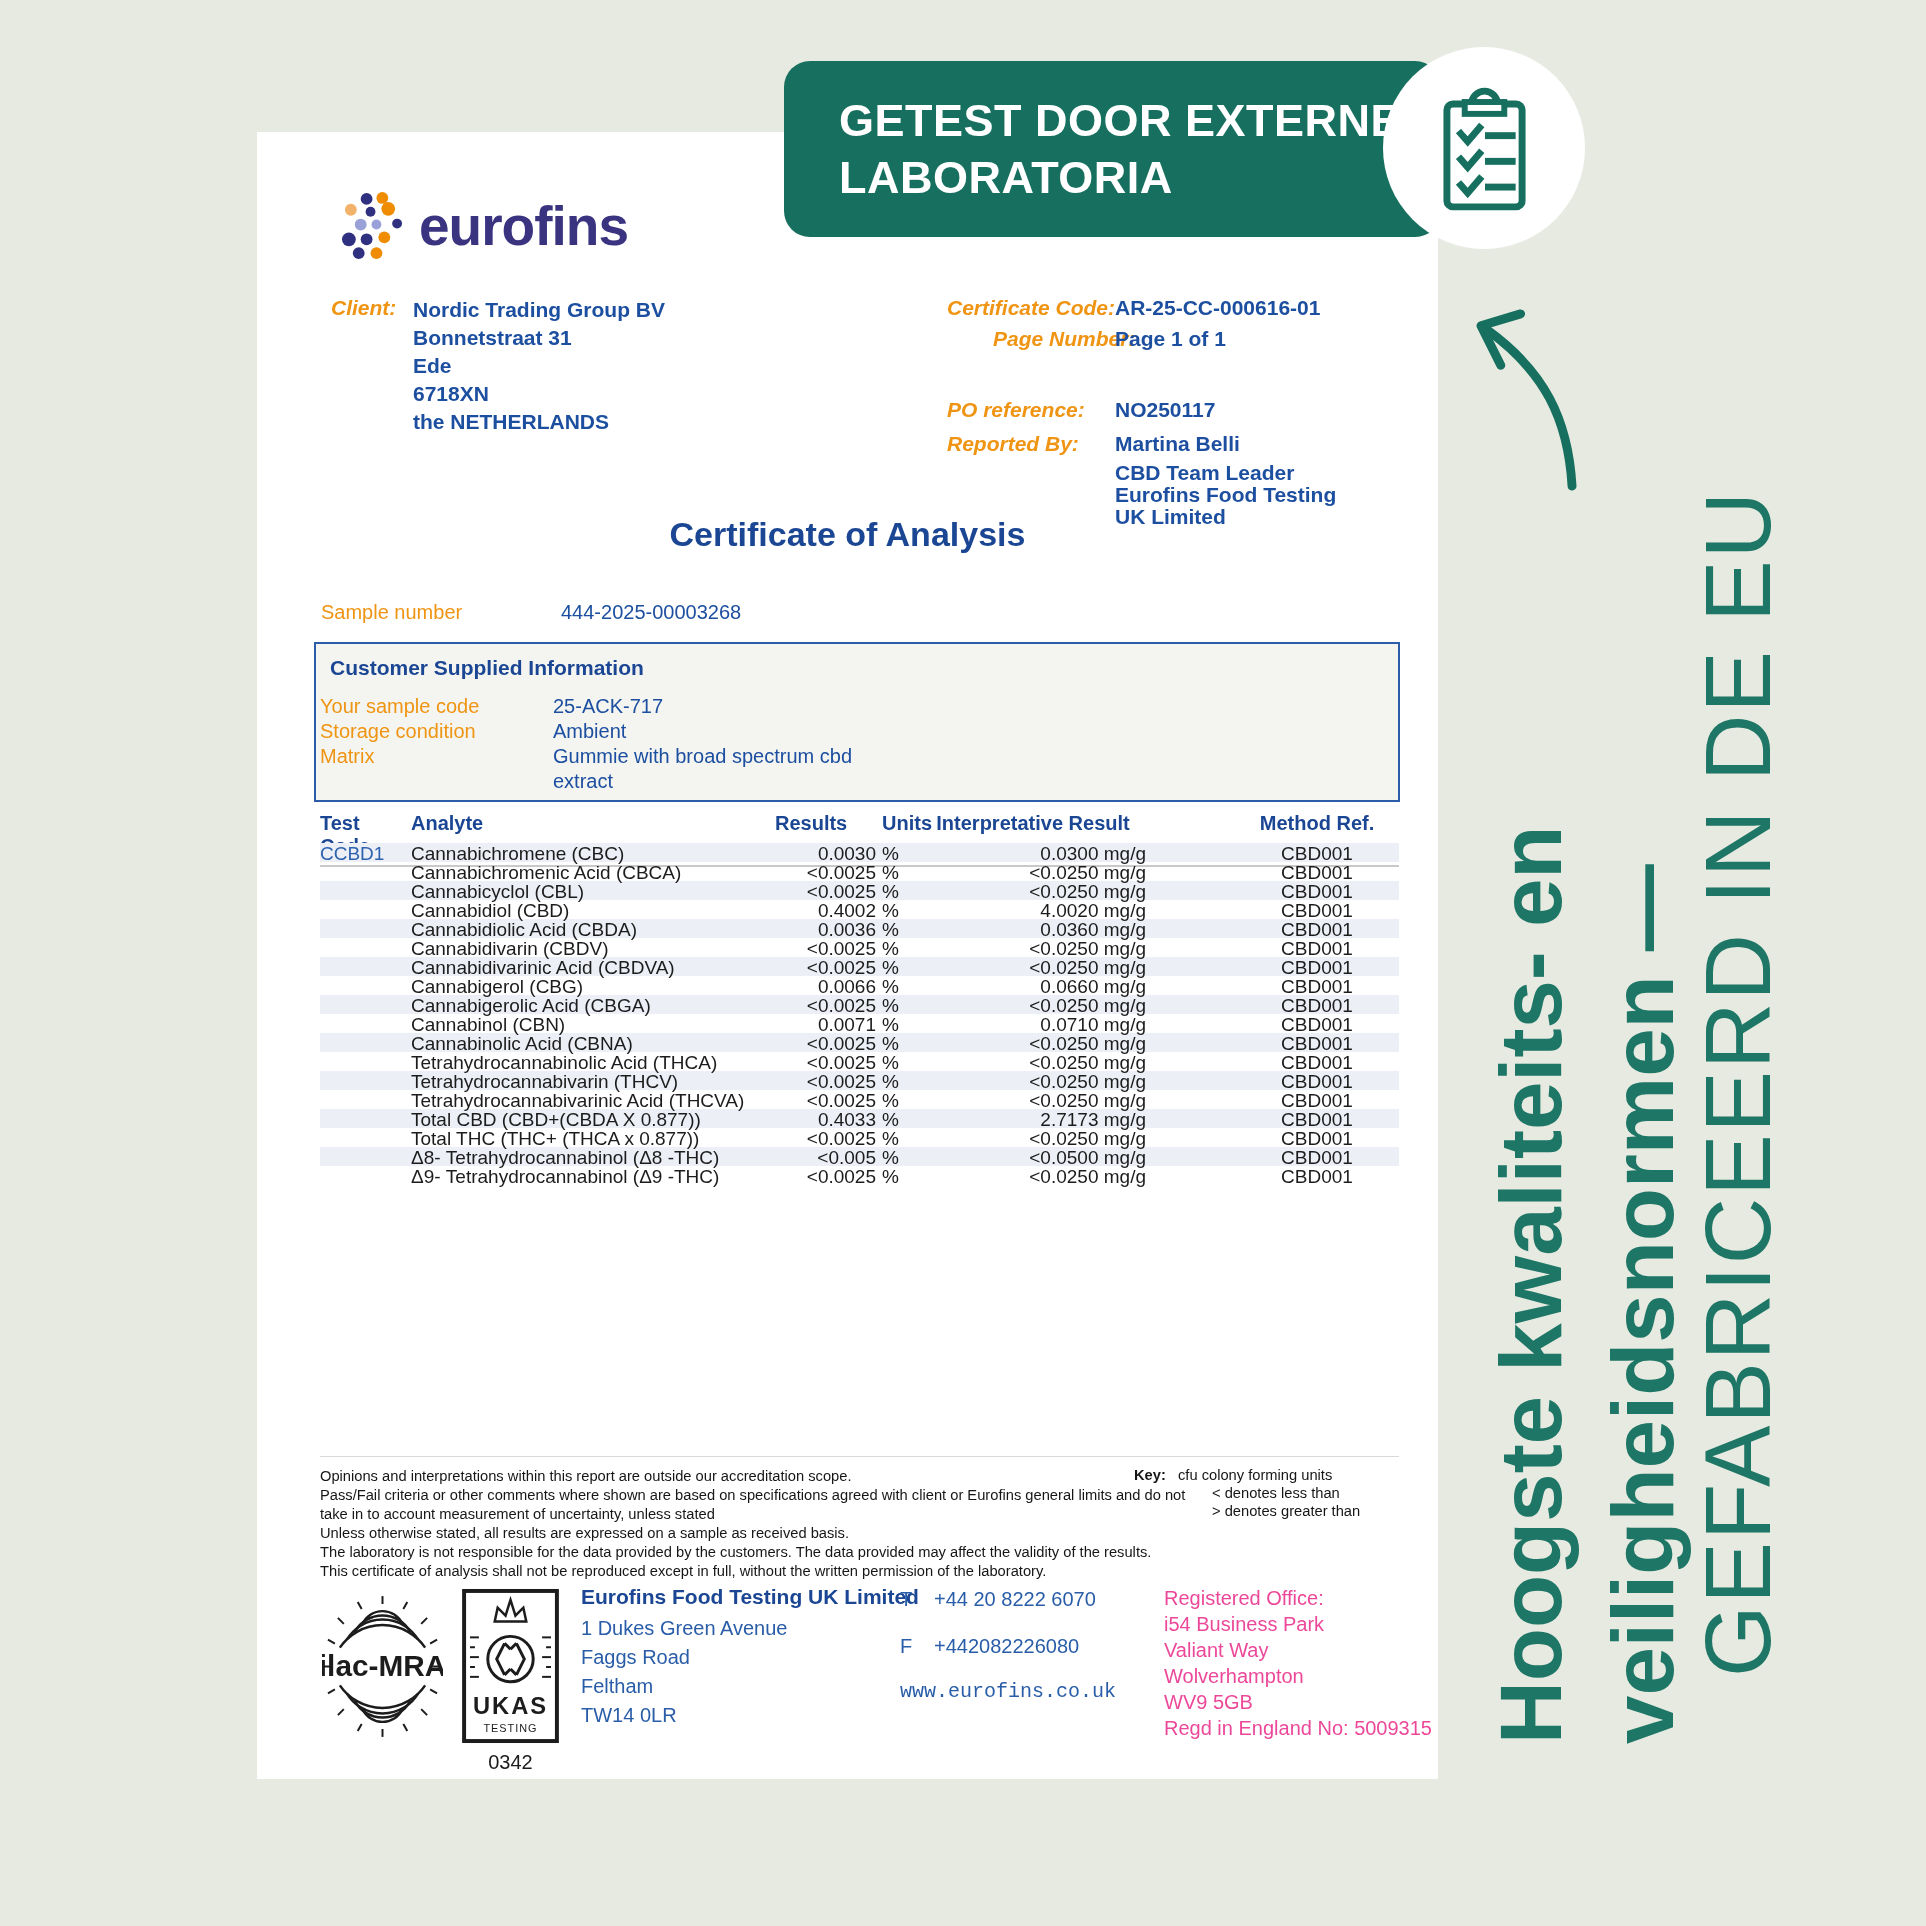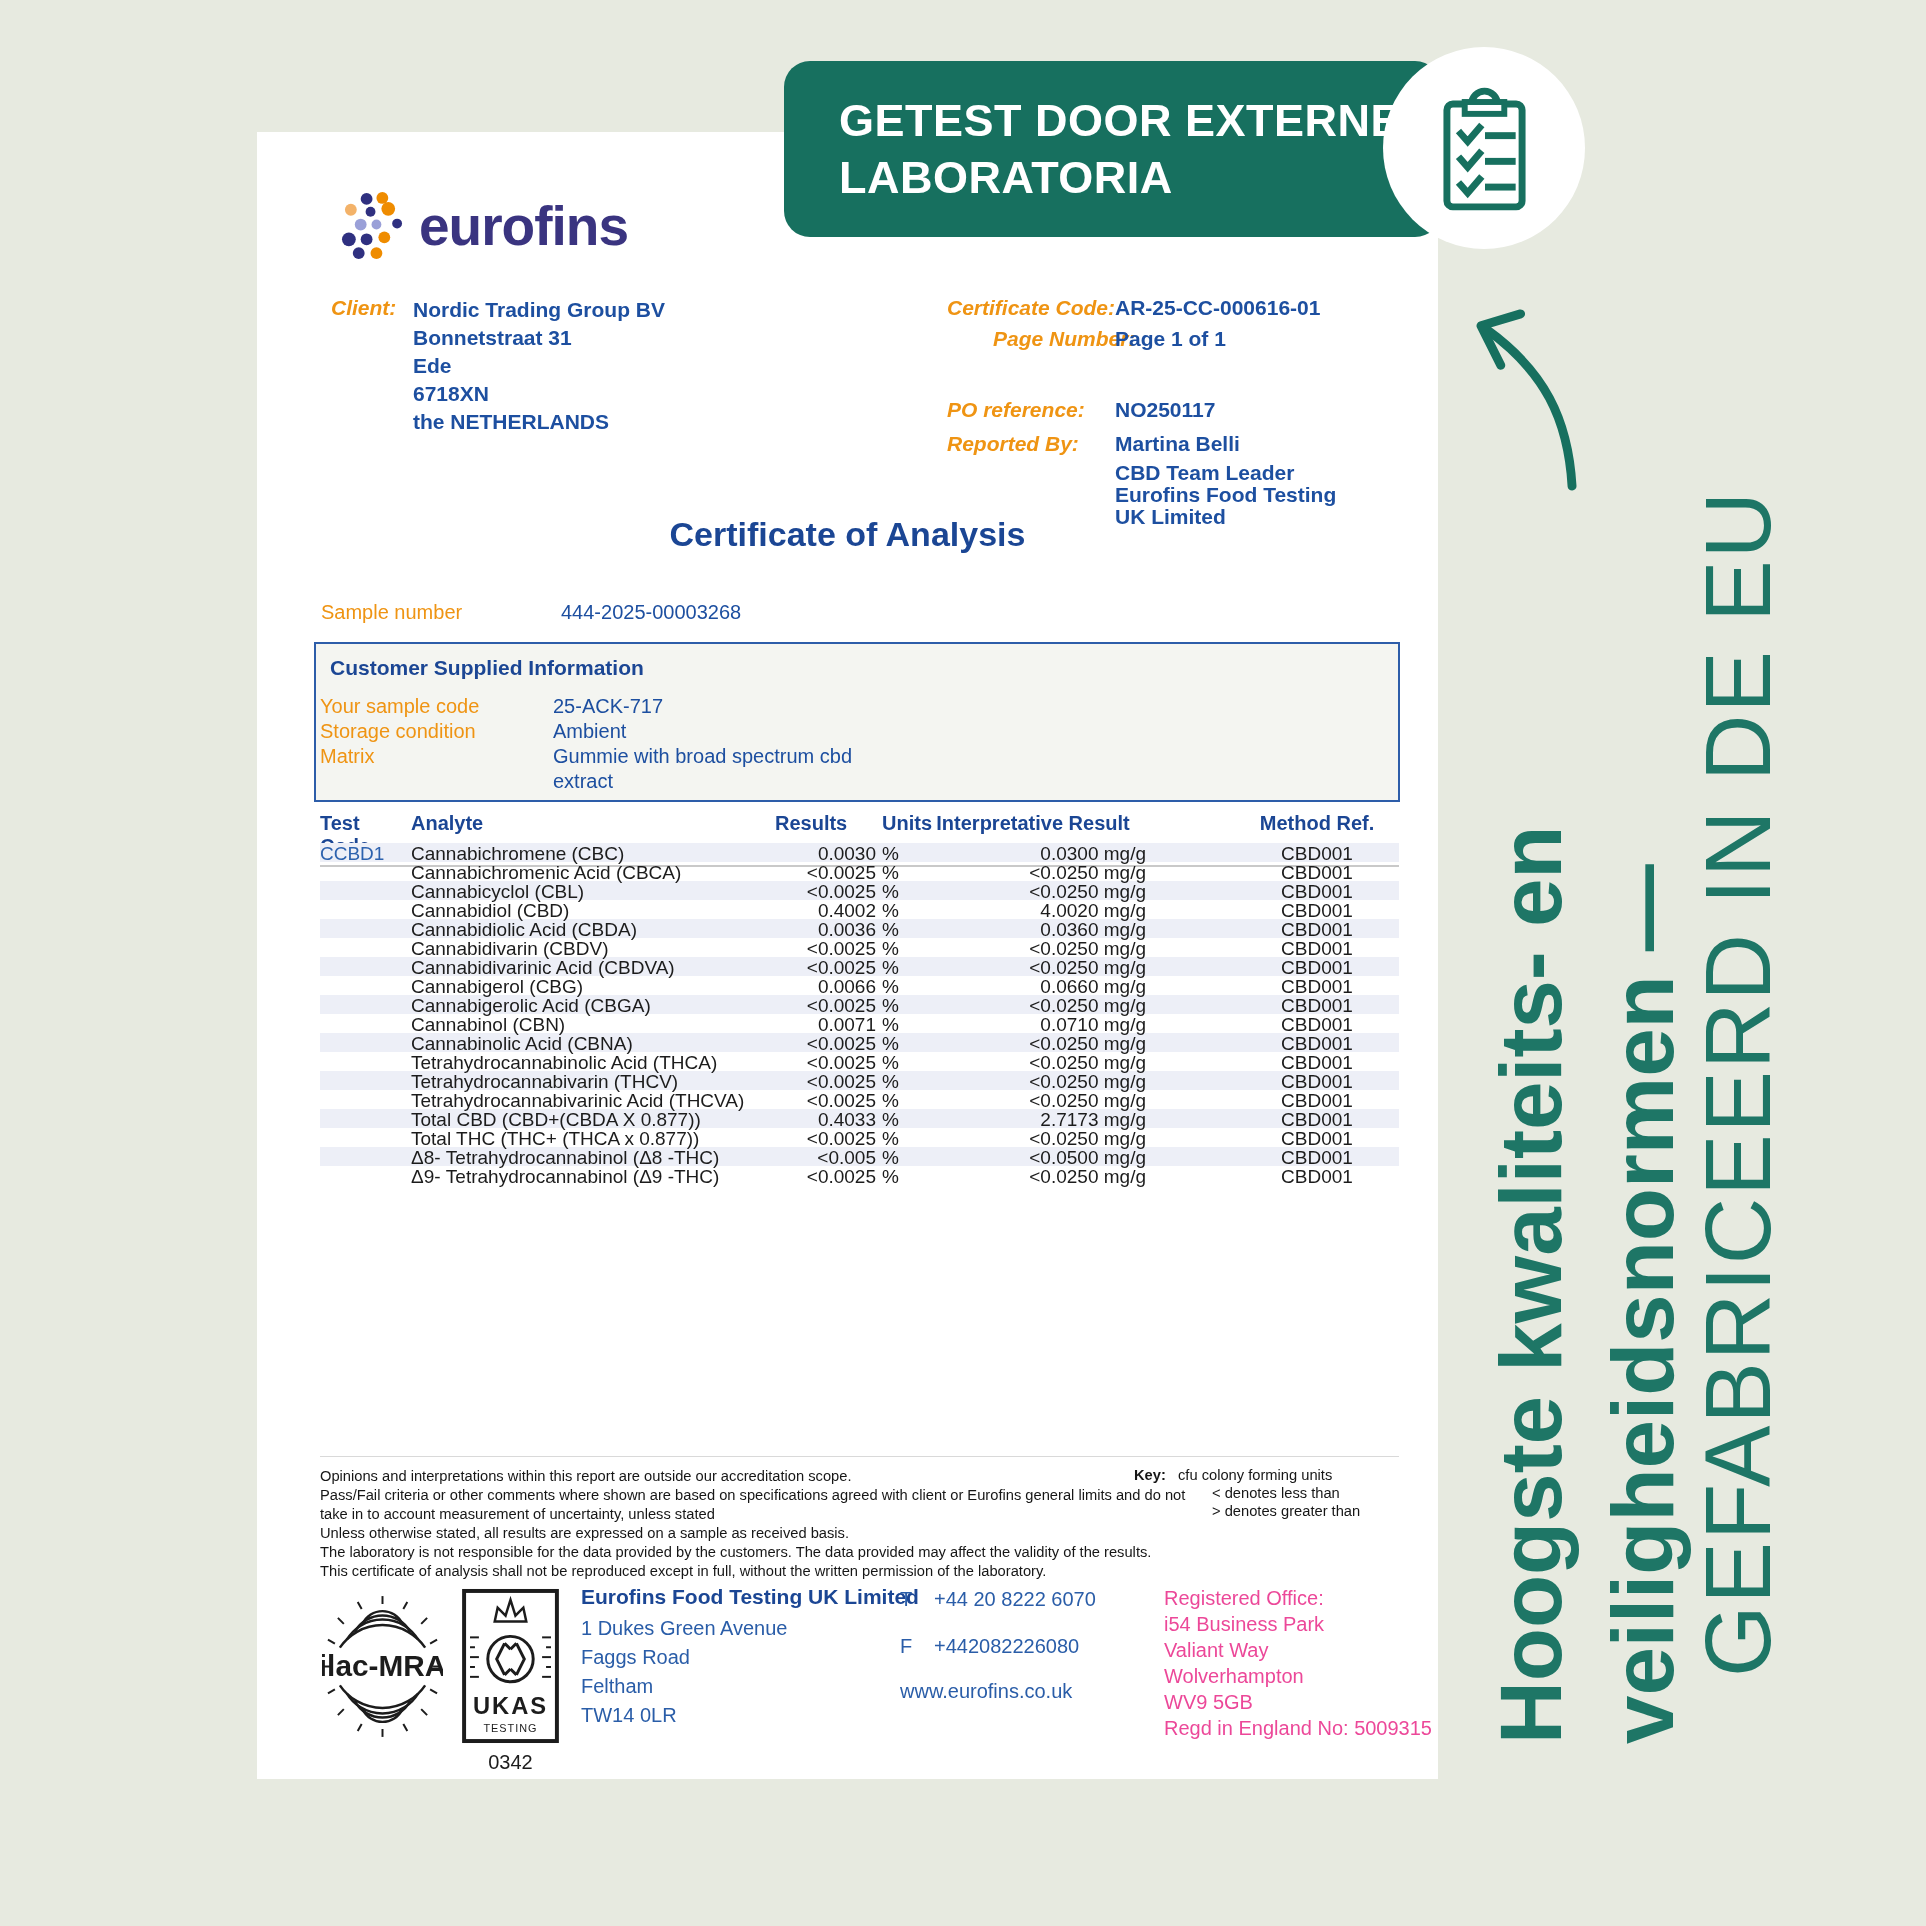--- a/index.html
+++ b/index.html
@@ -396,21 +396,21 @@
         <div class="odd">Faggs Road</div>
 
         <div class="even">Feltham</div>
 
         <div class="odd">TW14 0LR</div>
 
     </div>
 
     <div class="abs f-phone" style="left:643px;top:1456px;"><span class="plab">T</span><span>+44 20 8222 6070</span></div>
     <div class="abs f-phone" style="left:643px;top:1503px;"><span class="plab">F</span><span>+442082226080</span></div>
-    <div class="abs f-phone" style="left:643px;top:1548px;">www.eurofins.co.uk</div>
+    <div class="abs f-phone" style="left:643px;top:1548px;font-family:Liberation Mono, monospace;">www.eurofins.co.uk</div>
 
     <div class="abs f-reg" style="left:875px;top:1453px;">
 
         <div class="even">Registered Office:</div>
 
         <div class="odd">i54 Business Park</div>
 
         <div class="even">Valiant Way</div>
 
         <div class="odd">Wolverhampton</div>

